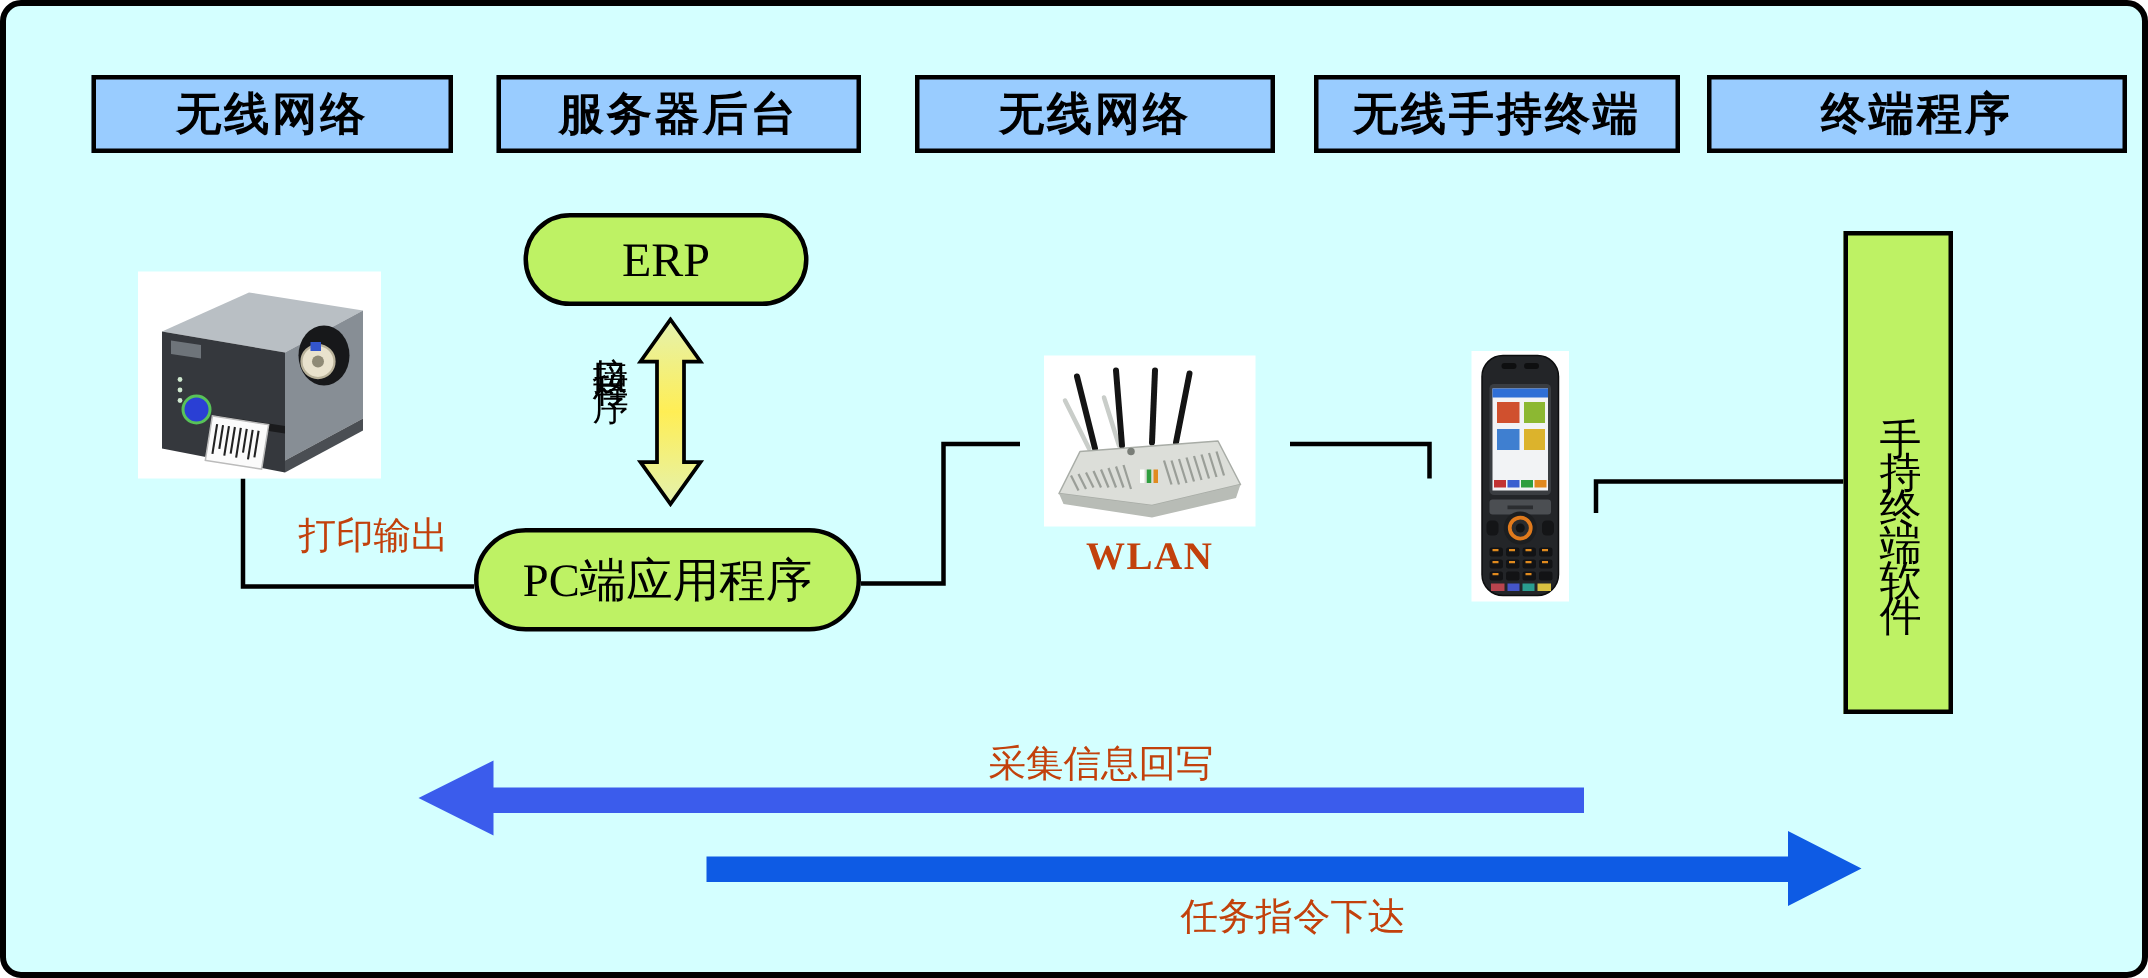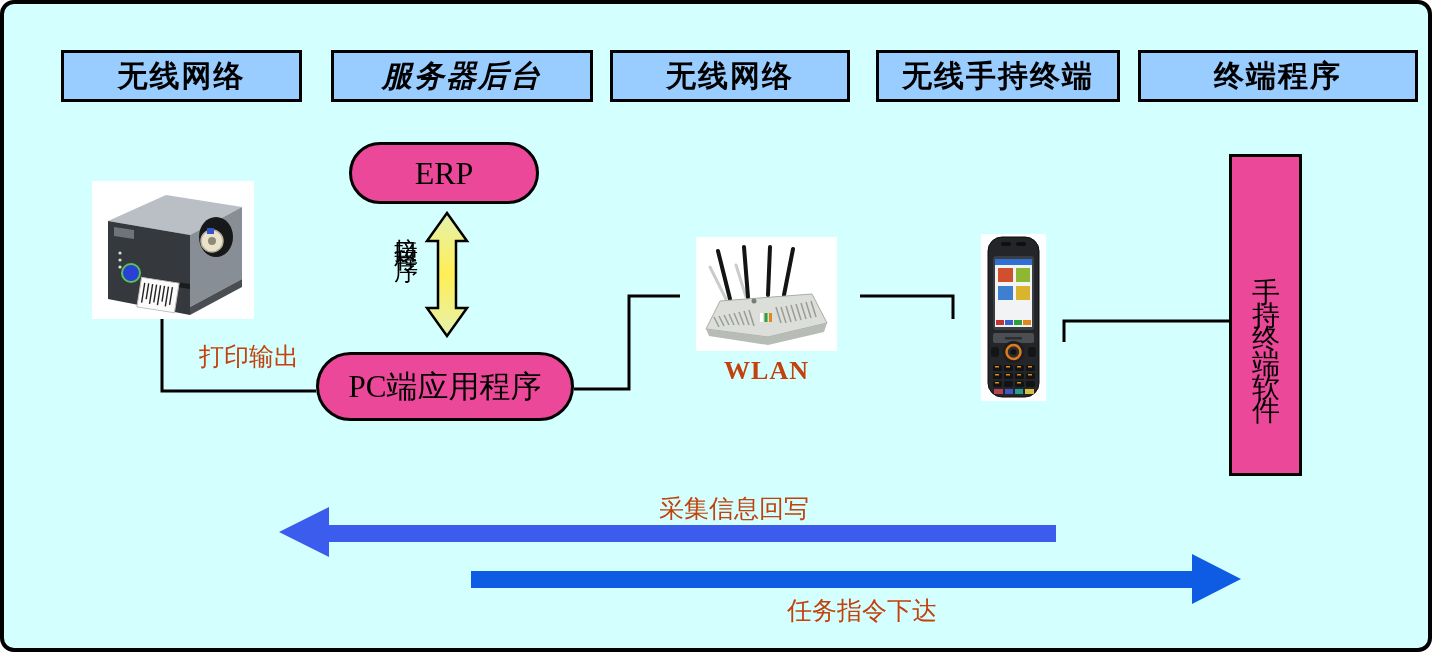--- a/index.html
+++ b/index.html
@@ -8,42 +8,42 @@
     position:relative;width:1432px;height:652px;box-sizing:border-box;
     background:#d4ffff;border:4px solid #000;border-radius:14px;overflow:hidden;
   }
   .hdr{
     position:absolute;top:46px;height:52px;box-sizing:border-box;
     background:#99ccff;border:3px solid #000;
     display:flex;align-items:center;justify-content:center;
     font-size:30px;font-weight:bold;color:#000;letter-spacing:2px;
   }
   .pill{
-    position:absolute;box-sizing:border-box;background:#ec4899;border:3px solid #000;
+    position:absolute;box-sizing:border-box;background:#bef264;border:3px solid #000;
     display:flex;align-items:center;justify-content:center;color:#000;
   }
   .photo{
     position:absolute;background:#ffffff;display:block;
   }
   .lbl{position:absolute;color:#c2410c;white-space:nowrap;}
   .vtext{
     writing-mode:vertical-rl;text-orientation:upright;
     color:#000;white-space:nowrap;
   }
   #overlay{position:absolute;left:0;top:0;width:1432px;height:652px;pointer-events:none;}
 </style>
 </head>
 <body>
 
 <div id="frame">
 
   <div class="hdr" style="left:57px;width:241px;">
       <span>无线网络</span>
     </div>
-  <div class="hdr" style="left:327px;width:262px;font-style:italic;">
+  <div class="hdr" style="left:327px;width:243px;">
       <span>服务器后台</span>
     </div>
   <div class="hdr" style="left:606px;width:240px;">
       <span>无线网络</span>
     </div>
   <div class="hdr" style="left:872px;width:244px;">
       <span>无线手持终端</span>
     </div>
   <div class="hdr" style="left:1134px;width:280px;">
       <span>终端程序</span>

